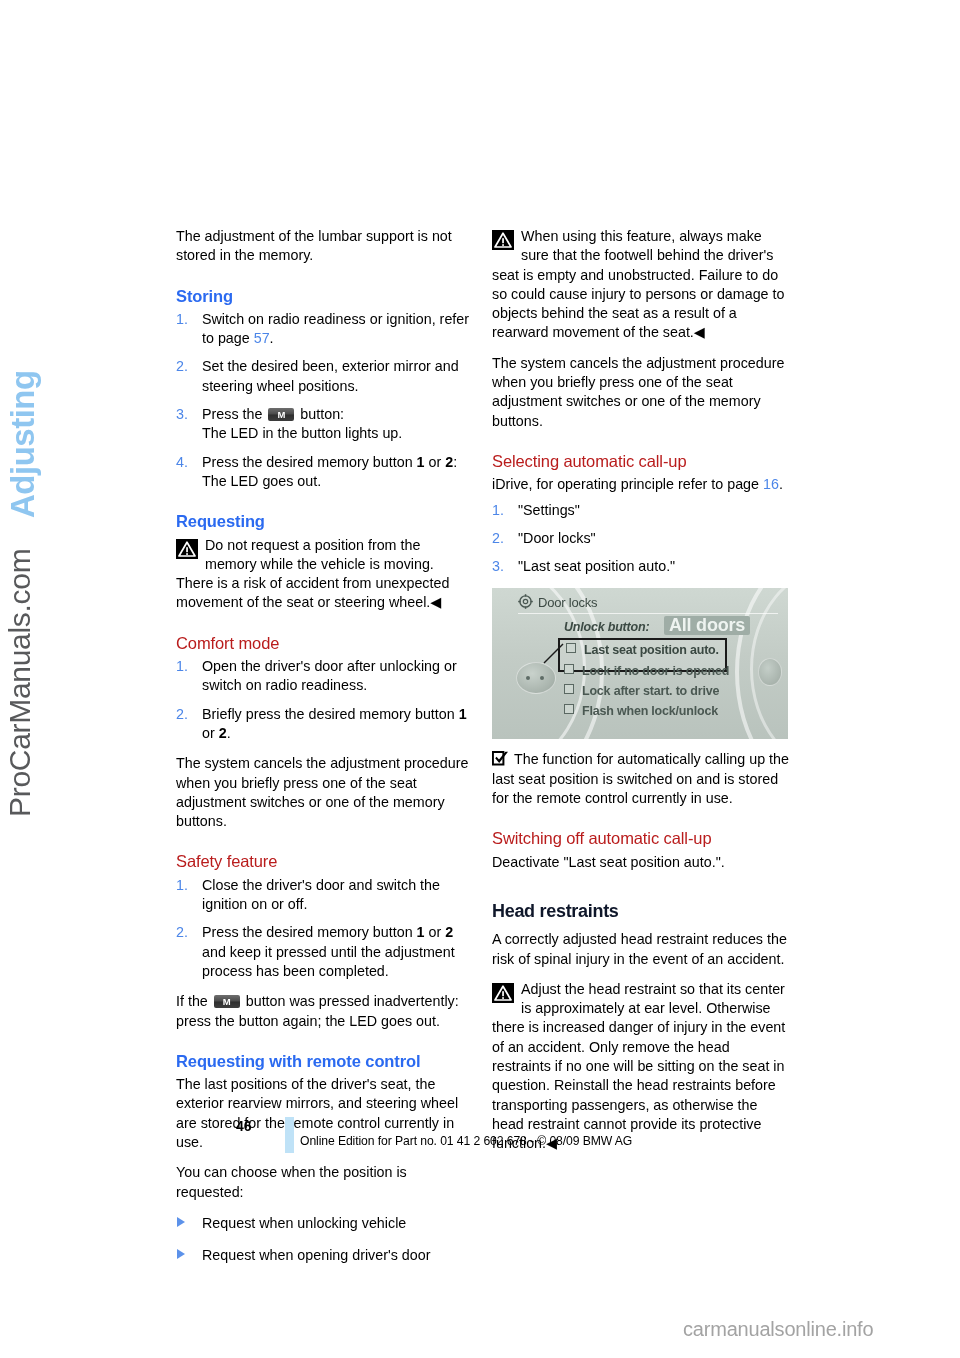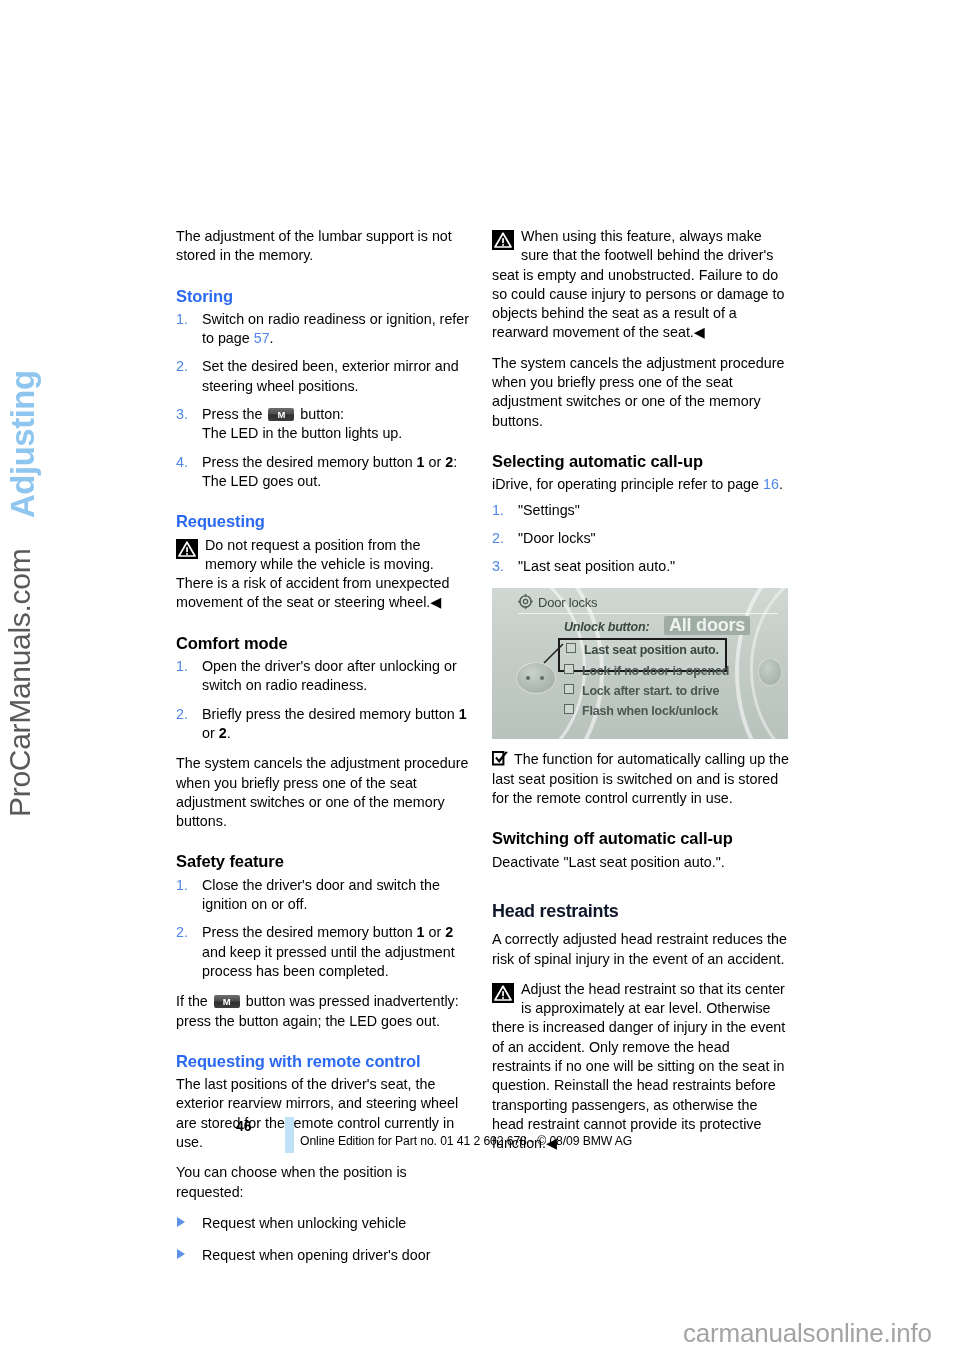--- a/index.html
+++ b/index.html
@@ -61,22 +61,22 @@
 
   h2.h-blue {
     font-size: 16.5px;
     font-weight: bold;
     color: #2b6af0;
     margin: 21px 0 4px 0;
     letter-spacing: -0.1px;
   }
   h2.h-lightblue {
     font-size: 16.5px;
-    font-weight: bold;
-    color: #000000;
+    font-weight: normal;
+    color: #b91c1c;
     margin: 21px 0 4px 0;
     letter-spacing: -0.1px;
   }
   h1.h-big {
     font-size: 18px;
     font-weight: bold;
     color: #0f172a;
     margin: 30px 0 9px 0;
     letter-spacing: -0.3px;
   }
@@ -292,21 +292,21 @@
     left: 300px; top: 17px;
     font-size: 12.2px;
     color: #000;
     letter-spacing: -0.1px;
   }
 
   .bottom-watermark {
     position: absolute;
     left: 683px;
     top: 1318px;
-    font-size: 26px;
+    font-size: 20px;
     color: #a3a3a3;
     letter-spacing: -0.2px;
   }
 </style>
 </head>
 <body>
 
 <div class="side-chapter">Adjusting</div>
 
 <div class="side-watermark">ProCarManuals.com</div>

